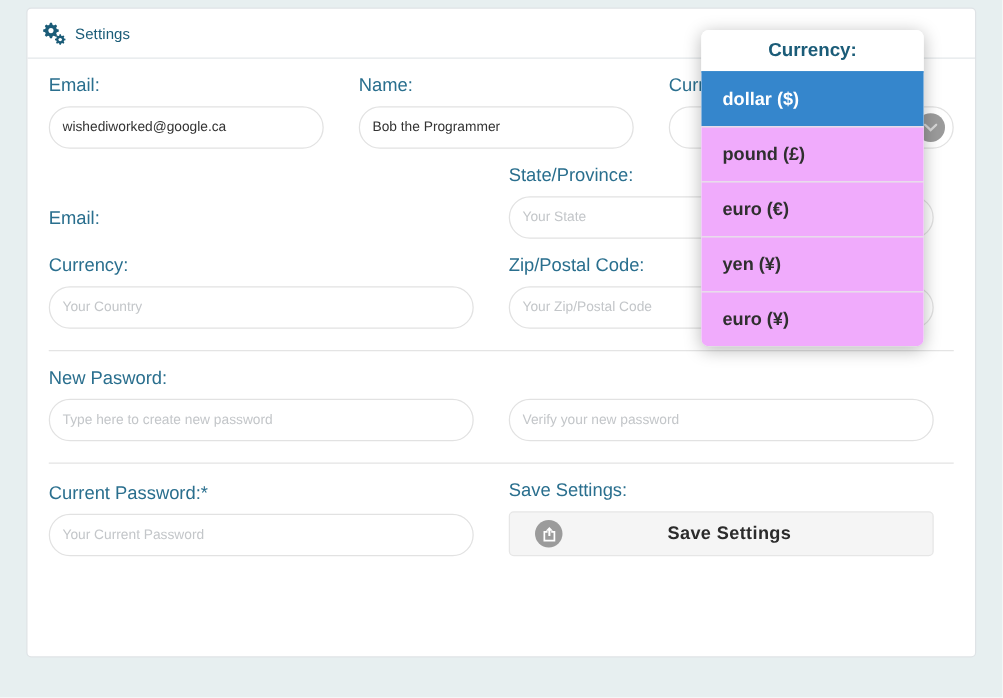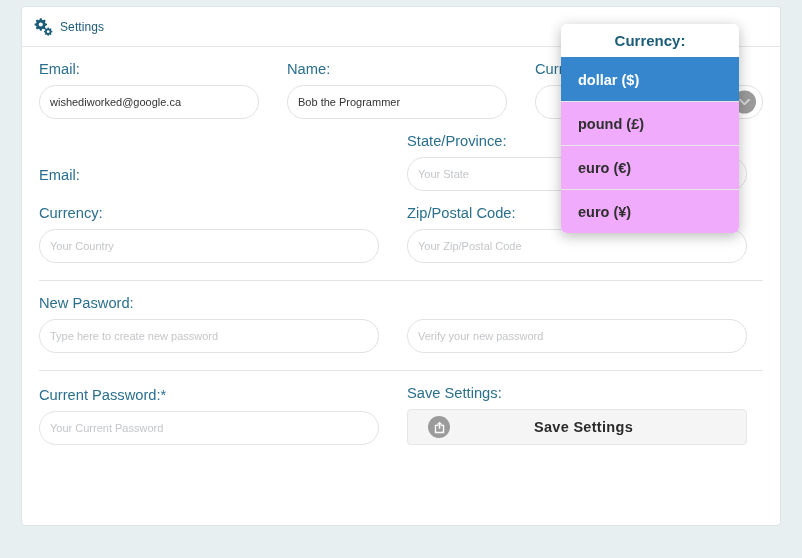--- a/index.html
+++ b/index.html
@@ -302,15 +302,18 @@
   <div class="dd-item selected">
     <span>dollar ($)</span>
   </div>
   <div class="dd-item">
     <span>pound (£)</span>
   </div>
   <div class="dd-item">
     <span>euro (€)</span>
   </div>
   <div class="dd-item">
+    <span>yen (¥)</span>
+  </div>
+  <div class="dd-item">
     <span>euro (¥)</span>
   </div>
 </div>
 
 </body></html>

